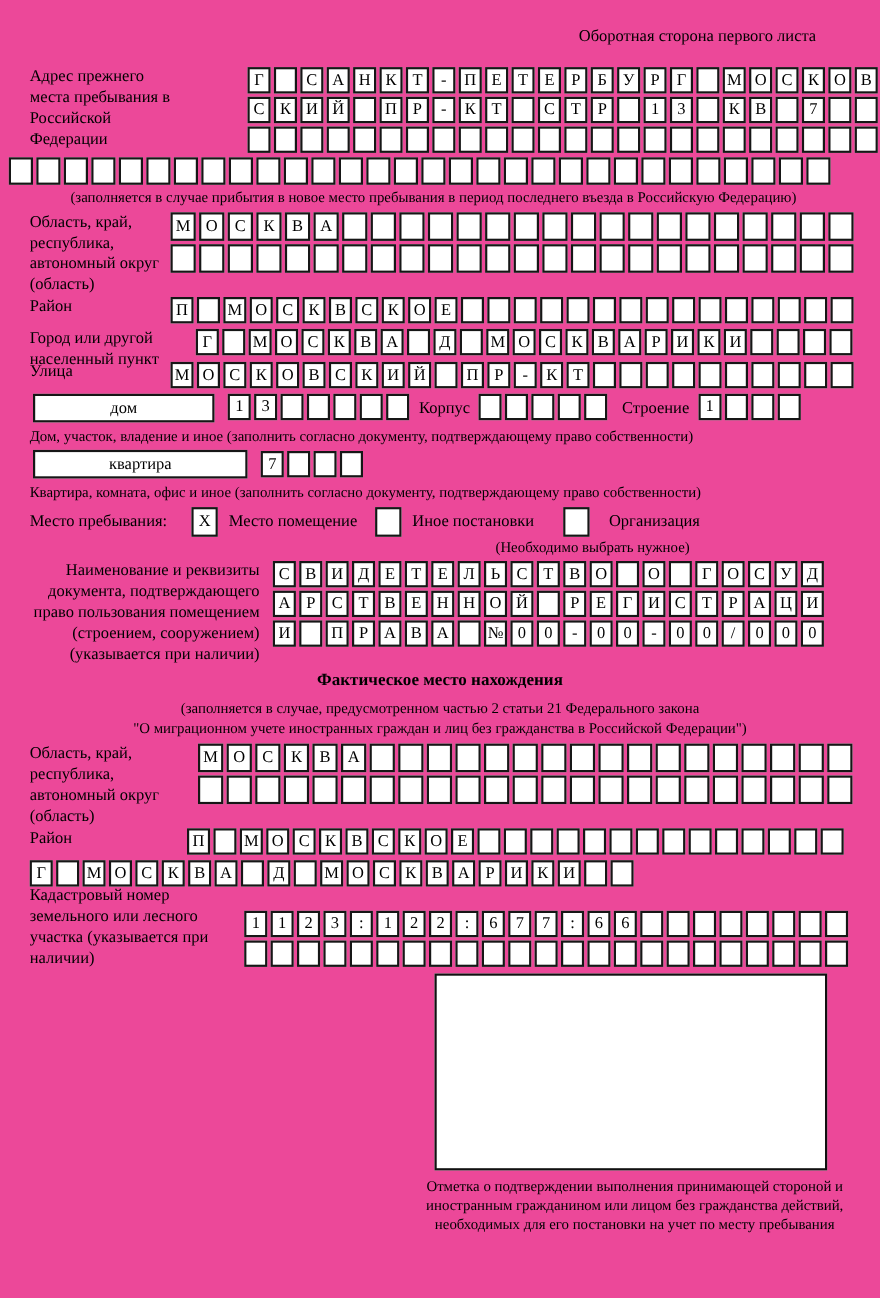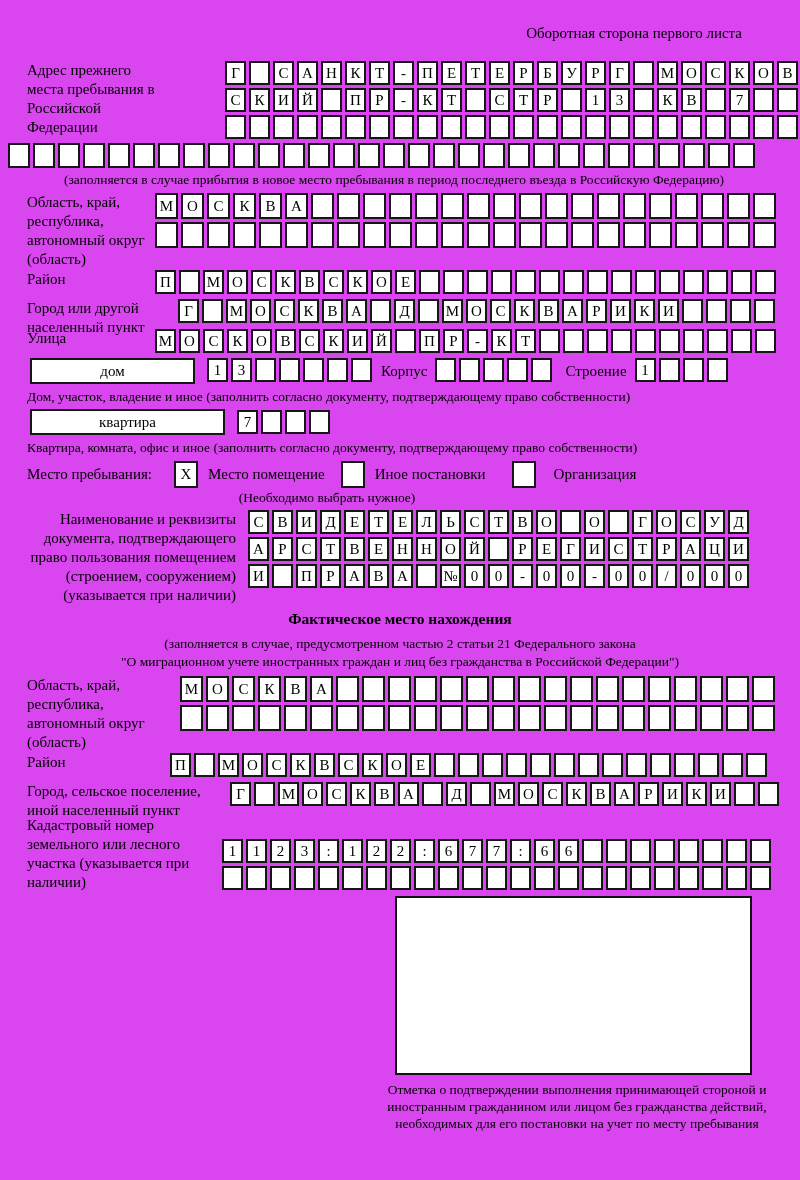--- a/index.html
+++ b/index.html
@@ -1,19 +1,19 @@
 <!DOCTYPE html>
 <html><head>
 <meta charset="utf-8">
 <style>
   html,body{margin:0;padding:0;background:#fff;}
   .page{
     width:800px;height:1180px;box-sizing:border-box;
     padding-left:27px;position:relative;overflow:hidden;
-    background:#d946ef;color:#000;
+    background:#ec4899;color:#000;
     font-family:"Liberation Serif","DejaVu Serif",serif;
   }
   .hnote{margin:25px 58px 0 0;text-align:right;font-size:15px;}
   .frow{display:flex;align-items:flex-start;}
   .lab{font-size:15px;line-height:19px;flex:0 0 auto;box-sizing:border-box;}
   .cellcol{display:flex;flex-direction:column;}
   .cells{display:flex;margin-bottom:3px;}
   .c{
     box-sizing:border-box;flex:0 0 auto;
     width:var(--cw,21px);height:var(--ch,24px);
@@ -358,21 +358,21 @@
 
   <div class="frow" style="margin-top:5px;align-items:center;">
     <div class="ilab" style="flex-basis:147px;flex-shrink:0;">Место пребывания:</div>
     <div class="cb">X</div>
     <div class="ilab" style="margin:0 16px 0 10px;">Место помещение</div>
     <div class="cb"></div>
     <div class="ilab" style="margin:0 26px 0 10px;">Иное постановки</div>
     <div class="cb"></div>
     <div class="ilab" style="margin-left:18px;">Организация</div>
   </div>
-  <div class="cap" style="width:600px;margin-top:1px;">(Необходимо выбрать нужное)</div>
+  <div class="cap" style="width:600px;margin-top:1px;text-align:right;">(Необходимо выбрать нужное)</div>
 
   <div class="frow" style="margin-top:4px;text-align:right;">
     <div class="lab" style="flex-basis:221px;padding-right:12px;">Наименование и реквизиты документа, подтверждающего право пользования помещением (строением, сооружением) (указывается при наличии)</div>
     <div class="cellcol">
       <div class="cells sm">
           <div class="c">С</div>
           <div class="c">В</div>
           <div class="c">И</div>
           <div class="c">Д</div>
           <div class="c">Е</div>
@@ -527,21 +527,20 @@
         <div class="c"></div>
         <div class="c"></div>
         <div class="c"></div>
         <div class="c"></div>
         <div class="c"></div>
         <div class="c"></div>
       </div>
   </div>
 
   <div class="frow" style="margin-top:2px;">
-    <div class="lab" style="flex-basis:203px;padding-right:10px;">Город, сельское поселение, иной населенный пункт</div>
     <div class="cells sm">
         <div class="c">Г</div>
         <div class="c"></div>
         <div class="c">М</div>
         <div class="c">О</div>
         <div class="c">С</div>
         <div class="c">К</div>
         <div class="c">В</div>
         <div class="c">А</div>
         <div class="c"></div>

